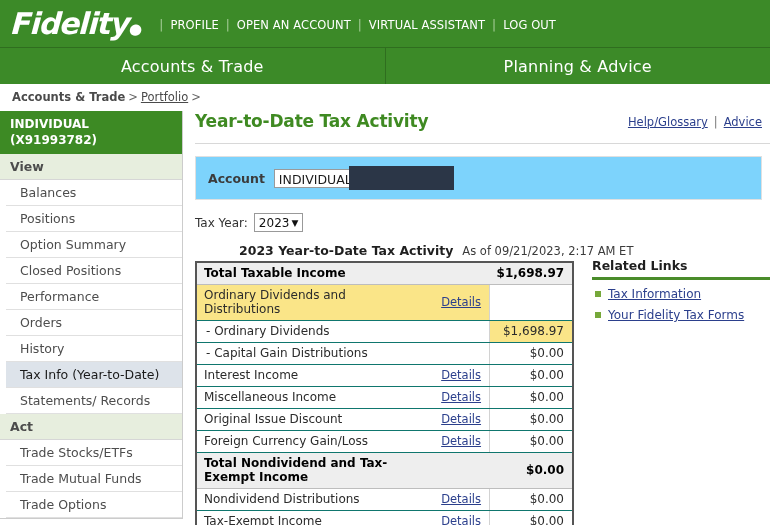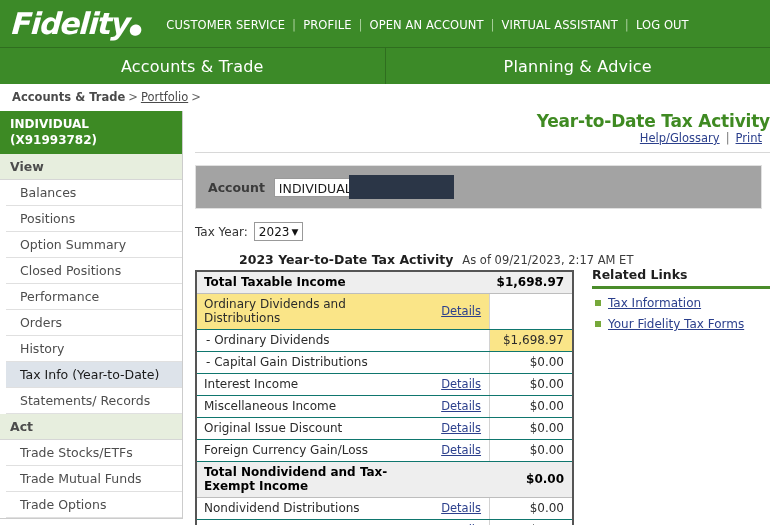--- a/index.html
+++ b/index.html
@@ -141,43 +141,42 @@
   .main {
     flex: 1 1 auto;
     padding: 0 0 0 12px;
     min-width: 0;
   }
   .main-head {
     display: flex;
     align-items: flex-end;
     justify-content: space-between;
     border-bottom: 1px solid #d8d8d8;
-    padding-bottom: 5px;
-    flex-direction: column;
+    padding-bottom: 12px;
   }
   .page-title {
     font-size: 17px;
     font-weight: bold;
     color: #3f8a22;
     letter-spacing: -0.2px;
     margin: 0;
   }
   .head-links {
     font-size: 11.5px;
     white-space: nowrap;
     padding-bottom: 2px;
     padding-right: 8px;
   }
   .head-links a { color: #2b3f8c; text-decoration: underline; }
   .head-links .bar { color: #777; padding: 0 6px; }
 
   
   .acct-strip {
     margin-top: 12px;
-    background: #a3a3a3;
+    background: #7dd3fc;
     border: 1px solid #e0e0e0;
     padding: 9px 12px;
     display: flex;
     align-items: center;
     margin-right: 8px;
   }
   .acct-label {
     font-weight: bold;
     font-size: 12.5px;
     color: #3b3b3b;
@@ -322,21 +321,20 @@
     text-decoration: underline;
     font-size: 12px;
   }
 </style>
 </head>
 <body>
 
 <div class="topbar">
   <div class="logo"><span>Fidelity</span><span class="dot">●</span></div>
   <div class="toplinks">
-    <a href="#">CUSTOMER SERVICE</a>
     <span class="sep">|</span>
     <a href="#">PROFILE</a>
     <span class="sep">|</span>
     <a href="#">OPEN AN ACCOUNT</a>
     <span class="sep">|</span>
     <a href="#">VIRTUAL ASSISTANT</a>
     <span class="sep">|</span>
     <a href="#">LOG OUT</a>
   </div>
 </div>
@@ -374,21 +372,21 @@
     <a class="side-item" href="#">Trade Mutual Funds</a>
     <a class="side-item" href="#">Trade Options</a>
 
   </div>
 
   <div class="main">
 
     <div class="main-head">
       <h1 class="page-title">Year-to-Date Tax Activity</h1>
       <div class="head-links">
-        <a href="#">Help/Glossary</a><span class="bar">|</span><a href="#">Print</a>
+        <a href="#">Help/Glossary</a><span class="bar">|</span><a href="#">Advice</a>
       </div>
     </div>
 
     <div class="acct-strip">
       <span class="acct-label">Account</span>
       <span class="acct-field">INDIVIDUAL</span>
       <span class="redaction"></span>
     </div>
 
     <div class="taxyear-row">

